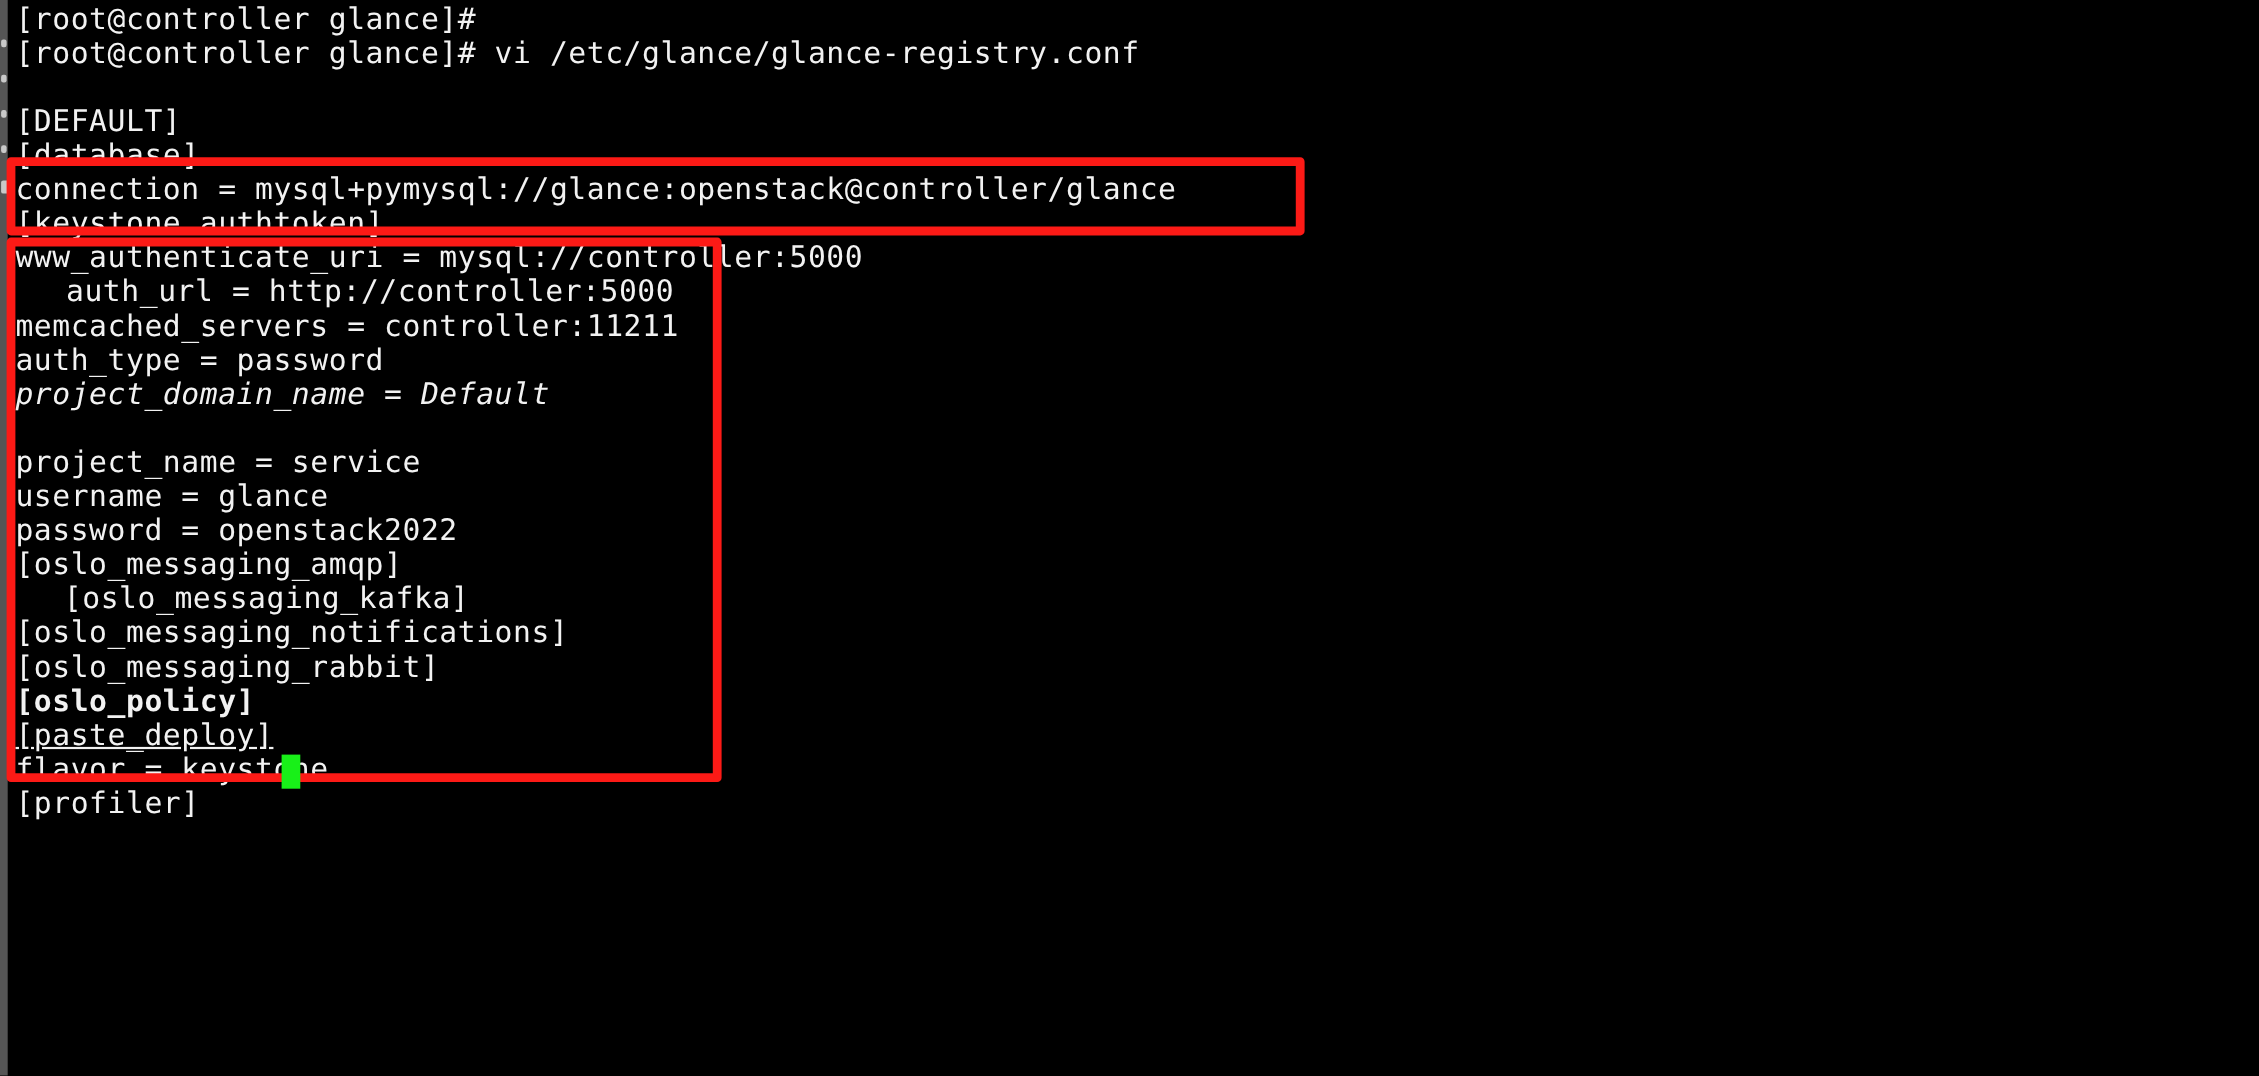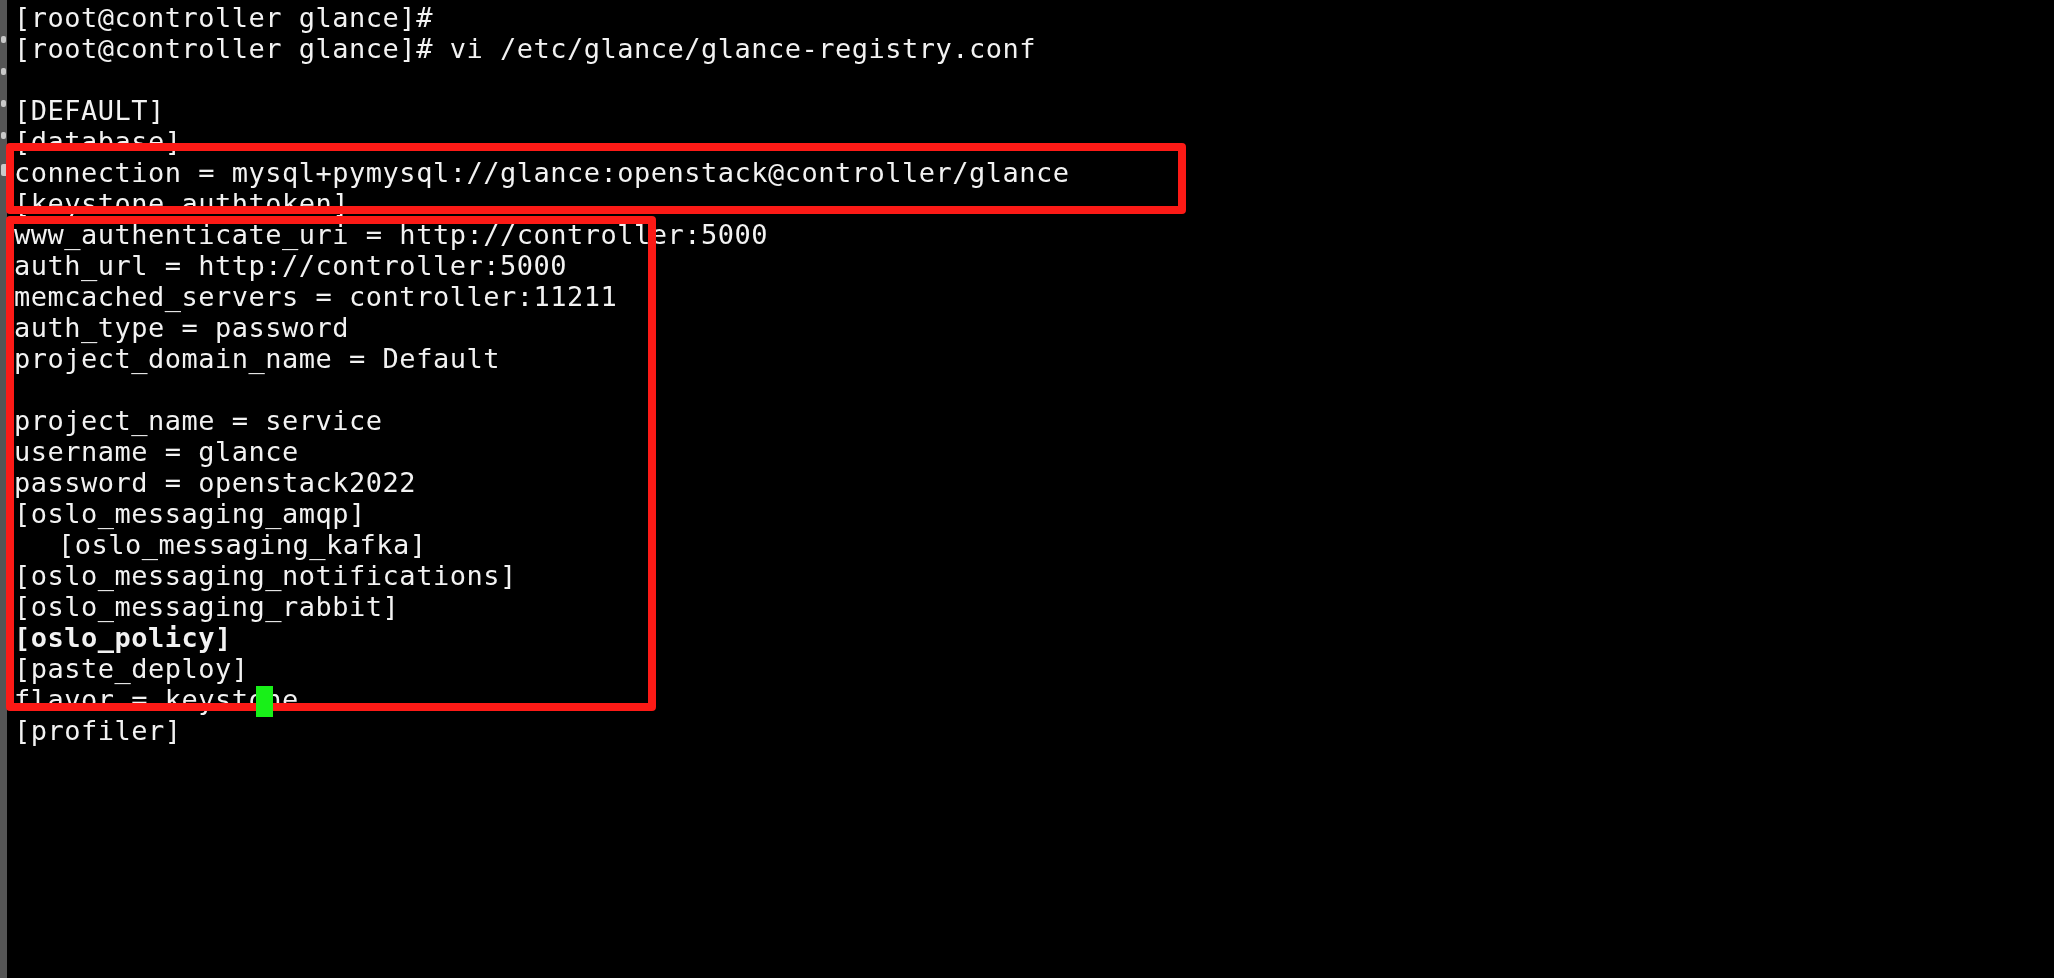--- a/index.html
+++ b/index.html
@@ -92,34 +92,34 @@
   <div class="edge-fleck" style="top:164px;width:9px;height:12px;"></div>
 
   <div id="terminal-text">
       <div class="term-line" style="top: 2px; color: rgb(242, 242, 242);">[root@controller glance]#</div>
       <div class="term-line" style="top: 33px; color: rgb(242, 242, 242);">[root@controller glance]# vi /etc/glance/glance-registry.conf</div>
       <div class="term-line" style="top: 64px; color: rgb(242, 242, 242);"></div>
       <div class="term-line" style="top: 95px; color: rgb(242, 242, 242);">[DEFAULT]</div>
       <div class="term-line" style="top: 126px; color: rgb(242, 242, 242);">[database]</div>
       <div class="term-line" style="top: 157px; color: rgb(242, 242, 242);">connection = mysql+pymysql://glance:openstack@controller/glance</div>
       <div class="term-line" style="top: 188px; color: rgb(242, 242, 242);">[keystone_authtoken]</div>
-      <div class="term-line" style="top: 219px; color: rgb(242, 242, 242);">www_authenticate_uri = http://controller:5000</div>
-      <div class="term-line" style="top: 250px; color: rgb(242, 242, 242);">auth_url = http://controller:5000</div>
+      <div class="term-line" style="top: 219px; color: rgb(242, 242, 242);">www_authenticate_uri = mysql://controller:5000</div>
+      <div class="term-line" style="top: 250px; color: rgb(242, 242, 242); margin-left: 46px;">auth_url = http://controller:5000</div>
       <div class="term-line" style="top: 281px; color: rgb(242, 242, 242);">memcached_servers = controller:11211</div>
       <div class="term-line" style="top: 312px; color: rgb(242, 242, 242);">auth_type = password</div>
-      <div class="term-line" style="top: 343px; color: rgb(242, 242, 242);">project_domain_name = Default</div>
+      <div class="term-line" style="top: 343px; color: rgb(242, 242, 242); font-style: italic;">project_domain_name = Default</div>
       <div class="term-line" style="top: 405px; color: rgb(242, 242, 242);">project_name = service</div>
       <div class="term-line" style="top: 436px; color: rgb(242, 242, 242);">username = glance</div>
       <div class="term-line" style="top: 467px; color: rgb(242, 242, 242);">password = openstack2022</div>
       <div class="term-line" style="top: 498px; color: rgb(242, 242, 242);">[oslo_messaging_amqp]</div>
       <div class="term-line" style="top: 529px; color: rgb(242, 242, 242); padding-left: 44px;">[oslo_messaging_kafka]</div>
       <div class="term-line" style="top: 560px; color: rgb(242, 242, 242);">[oslo_messaging_notifications]</div>
       <div class="term-line" style="top: 591px; color: rgb(242, 242, 242);">[oslo_messaging_rabbit]</div>
       <div class="term-line" style="top: 622px; color: rgb(242, 242, 242); font-weight: bold;">[oslo_policy]</div>
-      <div class="term-line" style="top: 653px; color: rgb(242, 242, 242);">[paste_deploy]</div>
+      <div class="term-line" style="top: 653px; color: rgb(242, 242, 242); text-decoration: underline;">[paste_deploy]</div>
       <div class="term-line" style="top: 684px; color: rgb(242, 242, 242);">flavor = keystone</div>
       <div class="term-line" style="top: 715px; color: rgb(242, 242, 242);">[profiler]</div>
     </div>
 
   <div class="red-box" style="left: 6px; top: 143px; width: 1180px; height: 71px; border-color: rgb(252, 26, 22);"></div>
 
   <div class="red-box" style="left: 6px; top: 216px; width: 650px; height: 495px; border-color: rgb(252, 26, 22);"></div>
 
   <div id="block-cursor" style="left: 256px; top: 686px; width: 17px; height: 31px; background: rgb(24, 240, 24);"></div>
 

